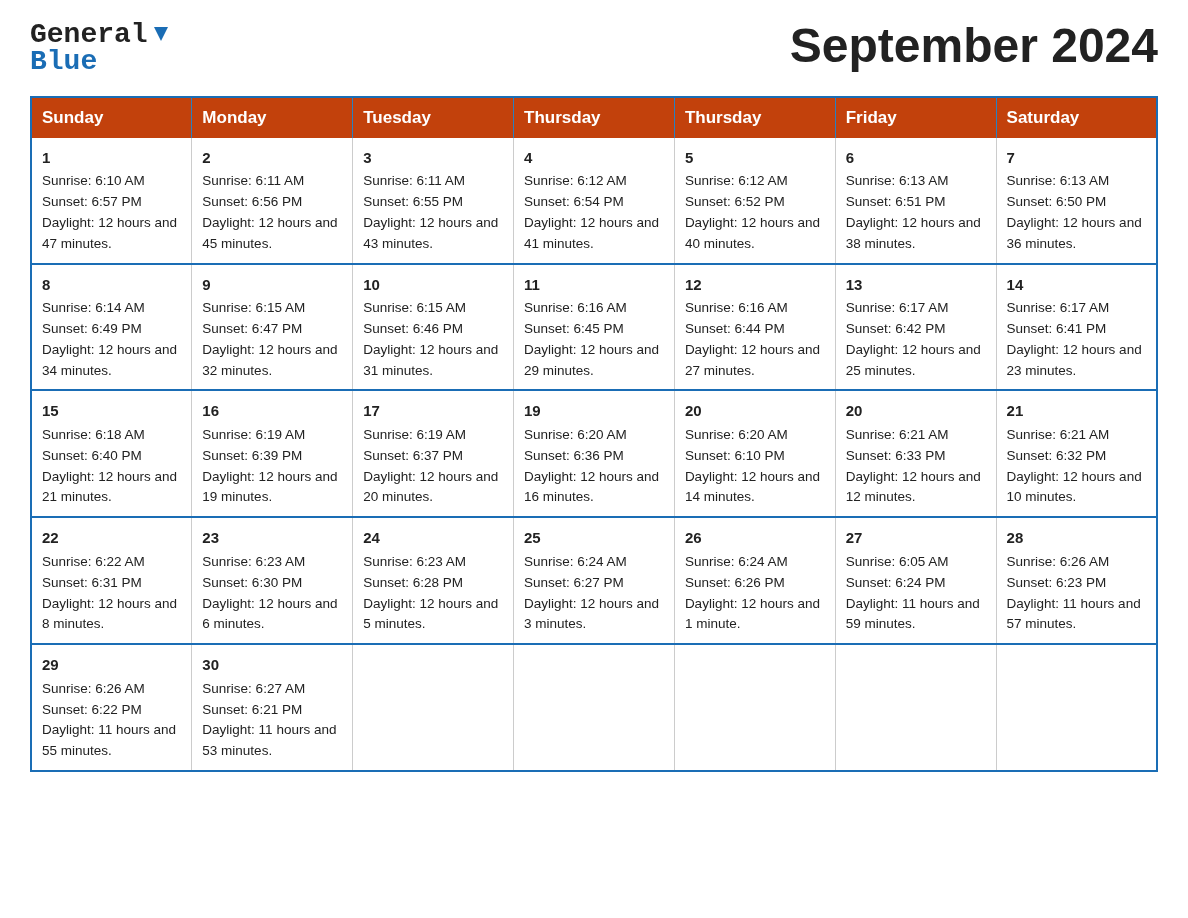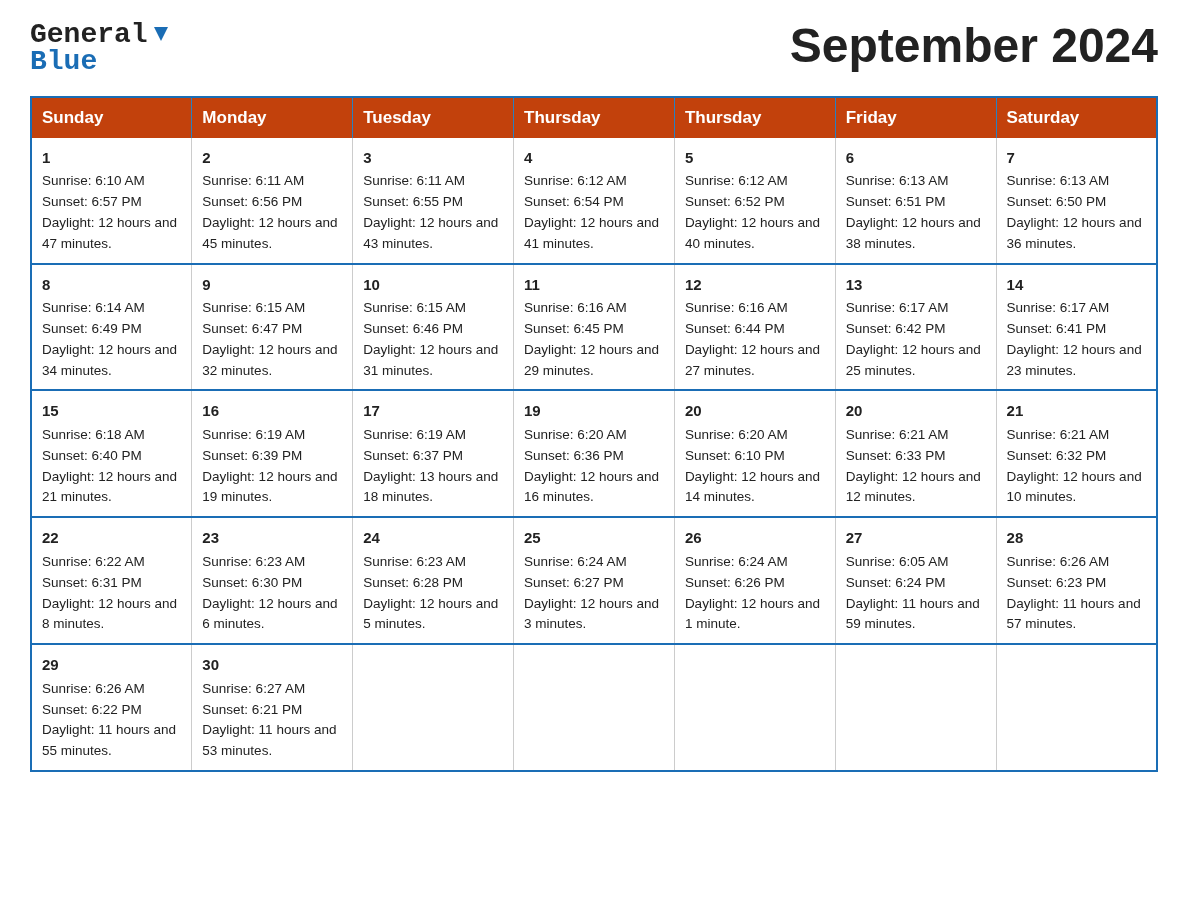--- a/index.html
+++ b/index.html
@@ -218,21 +218,21 @@
         <td>
           <span class="day-num">16</span>
           <div>Sunrise: 6:19 AM</div>
           <div>Sunset: 6:39 PM</div>
           <div>Daylight: 12 hours and 19 minutes.</div>
         </td>
         <td>
           <span class="day-num">17</span>
           <div>Sunrise: 6:19 AM</div>
           <div>Sunset: 6:37 PM</div>
-          <div>Daylight: 13 hours and 18 minutes.</div>
+          <div>Daylight: 12 hours and 20 minutes.</div>
         </td>
         <td>
           <span class="day-num">19</span>
           <div>Sunrise: 6:20 AM</div>
           <div>Sunset: 6:36 PM</div>
           <div>Daylight: 12 hours and 16 minutes.</div>
         </td>
         <td>
           <span class="day-num">20</span>
           <div>Sunrise: 6:20 AM</div>

